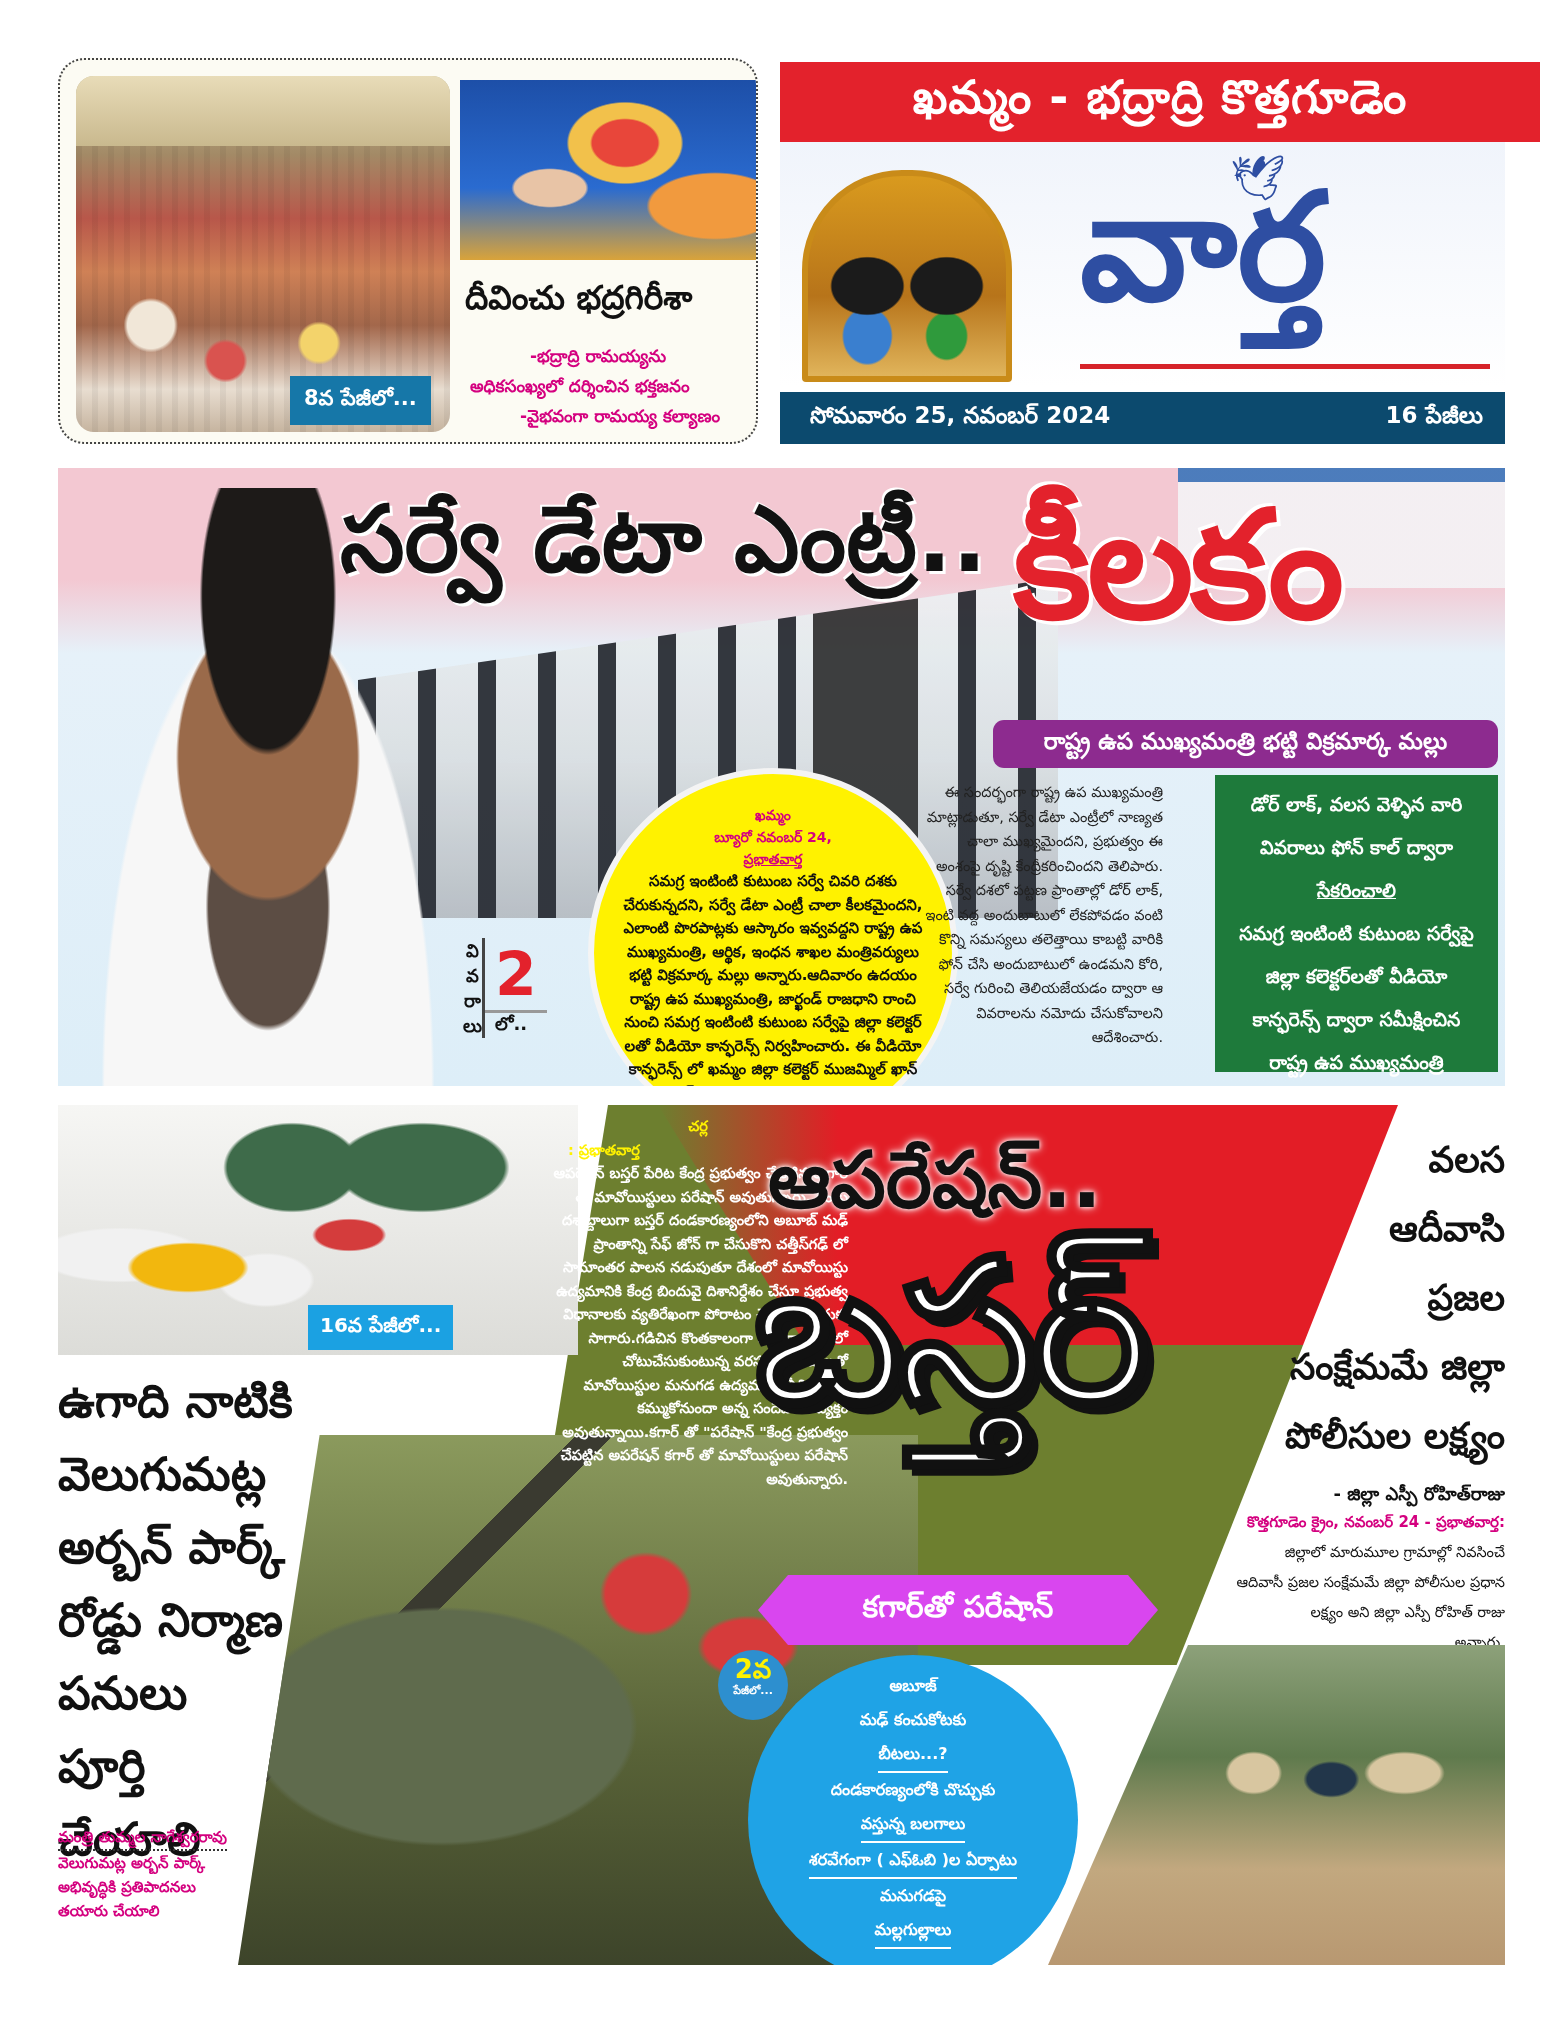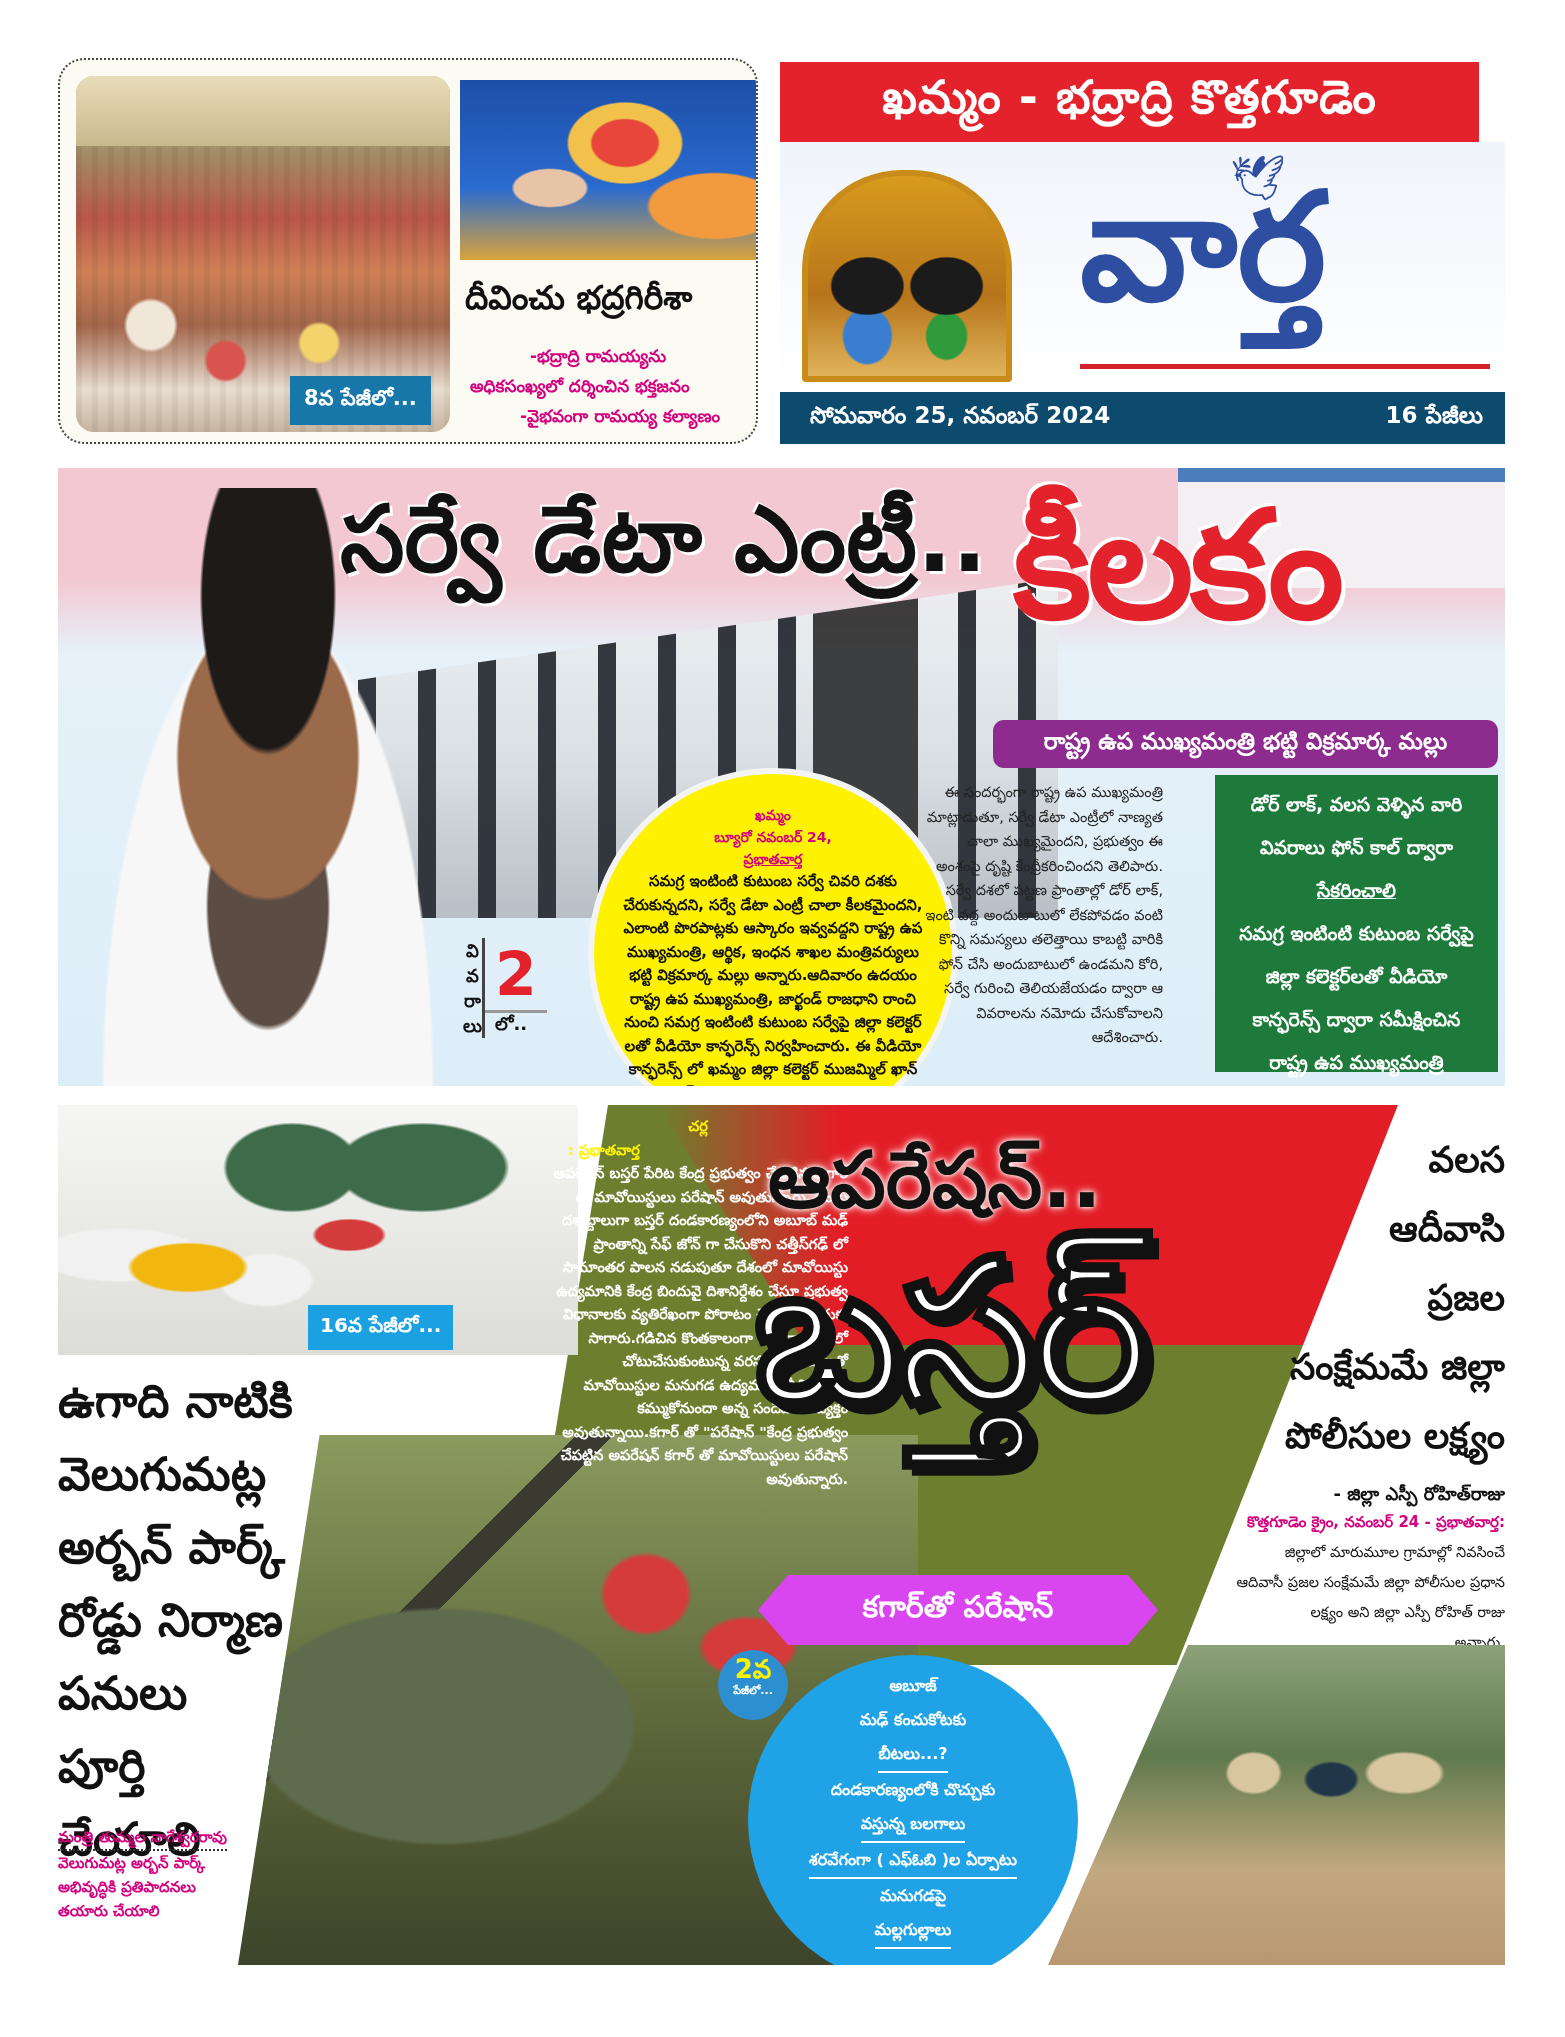--- a/index.html
+++ b/index.html
@@ -20,21 +20,21 @@
   .pooja-photo { left: 400px; top: 20px; width: 300px; height: 180px;
     background:
       radial-gradient(ellipse at 55% 35%, #e8463a 0 14%, #f2c14b 15% 24%, transparent 25%),
       radial-gradient(ellipse at 85% 70%, #f19a3e 0 18%, transparent 19%),
       radial-gradient(ellipse at 30% 60%, #e8c4a6 0 12%, transparent 13%),
       linear-gradient(180deg, #1d4fa8 0%, #2a6bd0 60%, #d9a33a 100%); }
   .teaser-head { left: 405px; top: 218px; width: 295px; font-size: 33px; font-weight: bold; color: #111; }
   .teaser-sub { font-size: 17px; color: #d4007f; font-weight: bold; position: absolute; }
 
   
-  .mast-top { left: 780px; top: 62px; width: 699px; height: 80px; background: #e3222c; color: #fff; font-size: 46px; font-weight: bold; display: flex; align-items: center; justify-content: center; letter-spacing: 1px; }
+  .mast-top { left: 780px; top: 62px; width: 760px; height: 80px; background: #e3222c; color: #fff; font-size: 46px; font-weight: bold; display: flex; align-items: center; justify-content: center; letter-spacing: 1px; }
   .mast-mid { left: 780px; top: 142px; width: 725px; height: 245px; background: linear-gradient(180deg,#f0f4fb,#ffffff); }
   .deity { left: 22px; top: 28px; width: 210px; height: 212px; border-radius: 100px 100px 4px 4px;
     background:
       radial-gradient(ellipse at 30% 55%, #1b1b1b 0 18%, transparent 19%),
       radial-gradient(ellipse at 70% 55%, #1b1b1b 0 18%, transparent 19%),
       radial-gradient(ellipse at 30% 80%, #3a7fcf 0 12%, transparent 13%),
       radial-gradient(ellipse at 70% 80%, #2f9a3c 0 10%, transparent 11%),
       linear-gradient(180deg, #d99a1e, #b7741a 60%, #e0b45b); border: 6px solid #c98b19; }
   .logo { left: 300px; top: 10px; width: 420px; height: 225px; }
   .logo-text { position: absolute; left: 0; top: 20px; font-size: 150px; font-weight: bold; color: #2e4ea2; line-height: 1; }

